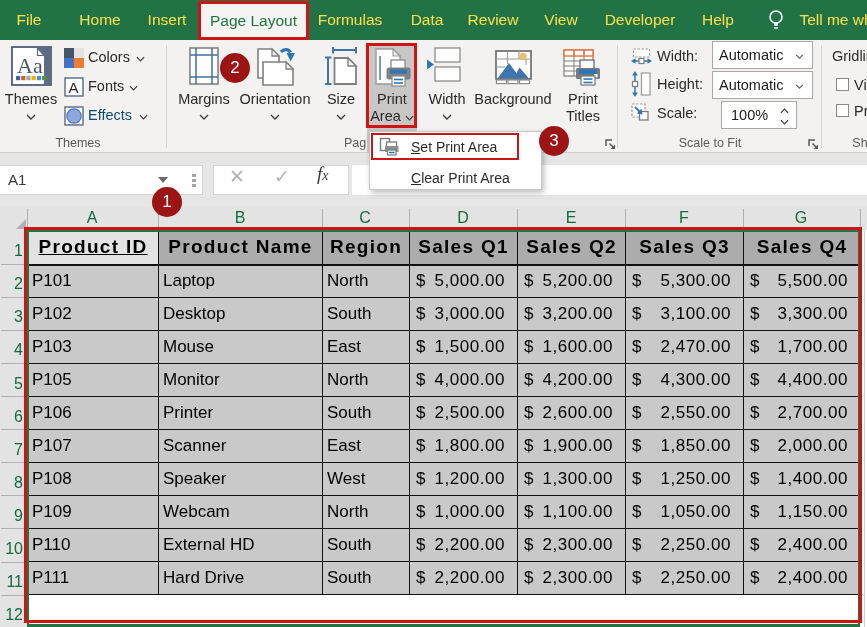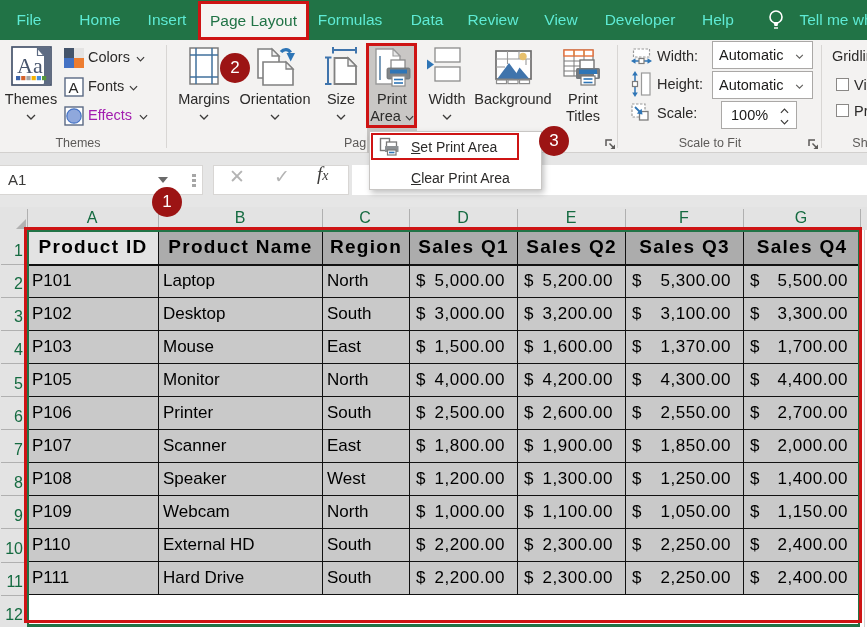--- a/index.html
+++ b/index.html
@@ -2,21 +2,21 @@
 <html><head>
 <meta charset="utf-8">
 <style>
 * { margin:0; padding:0; box-sizing:border-box; }
 html,body { width:867px; height:627px; overflow:hidden; }
 body { font-family:"Liberation Sans", sans-serif; position:relative; background:#fff; }
 .abs { position:absolute; }
 
 
 #tabbar { left:0; top:0; width:867px; height:40px; background:#217346; }
-.tab { position:absolute; top:0; height:40px; line-height:40px; color:#5eead4; font-size:15.5px; transform:translateX(-50%); white-space:nowrap; }
+.tab { position:absolute; top:0; height:40px; line-height:40px; color:#fde047; font-size:15.5px; transform:translateX(-50%); white-space:nowrap; }
 #tabsel { left:201px; top:3px; width:105px; height:36px; background:#f5f4f2; color:#217346; font-size:15.5px; text-align:center; line-height:36px; }
 
 
 #ribbon { left:0; top:40px; width:867px; height:113px; background:#f3f2f1; border-bottom:1px solid #d2d0ce; }
 .gsep { position:absolute; top:5px; width:1px; height:103px; background:#d8d6d4; }
 .glabel { position:absolute; top:96px; height:14px; font-size:12.5px; color:#5c5a58; transform:translateX(-50%); white-space:nowrap; }
 .blabel { position:absolute; top:47px; width:200px; left:50%; transform:translateX(-50%); font-size:14.5px; color:#2b2a29; text-align:center; line-height:17px; white-space:nowrap; }
 
 
 #fstrip { left:0; top:153px; width:867px; height:54px; background:#e6e6e6; }
@@ -28,21 +28,21 @@
 .clet { position:absolute; top:2px; font-size:16px; color:#156b41; transform:translateX(-50%); }
 .csep { position:absolute; top:2px; width:1px; height:21px; background:#b0b0b0; }
 #rowhdr { left:0; top:230px; width:27px; height:397px; background:#e3e3e3; }
 .rnum { position:absolute; right:4px; width:22px; text-align:right; font-size:16px; height:18px; line-height:18px; color:#156b41; }
 .rsep { position:absolute; left:1px; width:25px; height:1px; background:#b0b0b0; }
 
 
 #tbl { left:27px; top:230px; border-collapse:collapse; table-layout:fixed; }
 #tbl td { border:1px solid #111; font-size:17px; color:#000; padding:0 4px; overflow:hidden; white-space:nowrap; background:#c9c9c9; vertical-align:middle; }
 #tbl tr.hdr td { background:#acacac; font-weight:bold; font-size:19px; letter-spacing:1.3px; text-align:center; border-bottom:2px solid #111; }
-#tbl tr.hdr td.a1 { background:#e3e3e3; }
+#tbl tr.hdr td.a1 { background:#e3e3e3;text-decoration:underline; }
 .money { position:relative; }
 .money .d { position:absolute; left:6px; top:50%; transform:translateY(-50%); }
 .money .v { display:block; text-align:right; padding-right:8px; letter-spacing:0.55px; }
 
 
 .redbox { position:absolute; border:3px solid #ce1414; }
 .badge { position:absolute; width:30px; height:30px; border-radius:50%; background:#9c1414; color:#fff; font-size:17px; text-align:center; line-height:30px; }
 
 
 #menu { left:369px; top:131px; width:173px; height:59px; background:#fff; border:1px solid #c8c6c4; box-shadow:2px 3px 6px rgba(0,0,0,0.25); }
@@ -114,21 +114,21 @@
     <span style="position:absolute;left:24px;top:1px;font-size:14.5px;color:#2b2a29">Fonts</span>
     <svg width="9" height="6" style="position:absolute;left:65px;top:8px" viewBox="0 0 10 6">
         <path d="M1 1 L5 5 L9 1" fill="none" stroke="#3b3a39" stroke-width="1.3"></path>
       </svg>
   </div>
   <div class="abs" style="left:64px;top:66px;width:110px;height:20px">
     <svg width="20" height="20" viewBox="0 0 20 20" style="position:absolute;top:0">
       <rect x="1" y="1" width="18" height="18" fill="#fff" stroke="#5a6a84" stroke-width="1.4"></rect>
       <circle cx="10" cy="10" r="7.2" fill="#8fa8dc" stroke="#4472c4" stroke-width="1.2"></circle>
     </svg>
-    <span style="position:absolute;left:24px;top:1px;font-size:14.5px;color:#a21caf">Effects</span>
+    <span style="position:absolute;left:24px;top:1px;font-size:14.5px;color:#0c4a6e">Effects</span>
     <svg width="9" height="6" style="position:absolute;left:75px;top:8px" viewBox="0 0 10 6">
         <path d="M1 1 L5 5 L9 1" fill="none" stroke="#3b3a39" stroke-width="1.3"></path>
       </svg>
   </div>
 
   <div class="abs" style="left:240px;top:4px;width:70px;height:100px">
     <svg width="42" height="42" style="position:absolute;left:15px;top:2px" viewBox="0 0 42 42">
       <path d="M3 3 L17 3 L24 10 L24 32 L3 32 Z" fill="#fff" stroke="#808080" stroke-width="1.6"></path>
       <path d="M17 3 L17 10 L24 10 Z" fill="#f2f2f2" stroke="#808080" stroke-width="1.3"></path>
       <path d="M26 6 C29 2.5 33.5 3 35.5 6.5" fill="none" stroke="#2e75b6" stroke-width="3.4"></path>
@@ -449,21 +449,21 @@
         <td class="money">
           <span class="d">$</span>
           <span class="v">1,500.00</span>
         </td>
         <td class="money">
           <span class="d">$</span>
           <span class="v">1,600.00</span>
         </td>
         <td class="money">
           <span class="d">$</span>
-          <span class="v">1,370.00</span>
+          <span class="v">2,470.00</span>
         </td>
         <td class="money">
           <span class="d">$</span>
           <span class="v">1,700.00</span>
         </td>
       </tr>
 <tr style="height:33.05px">
         <td>P105</td>
         <td>Monitor</td>
         <td>North</td>

